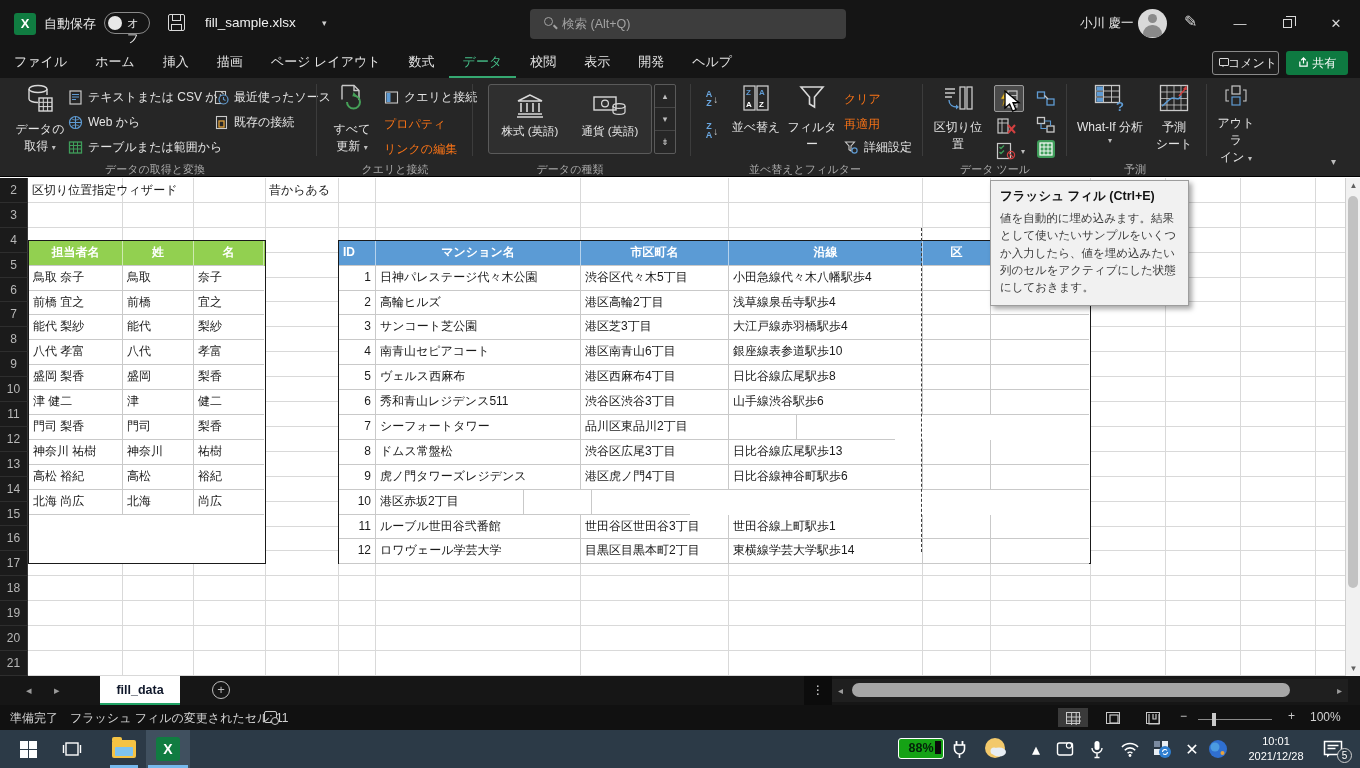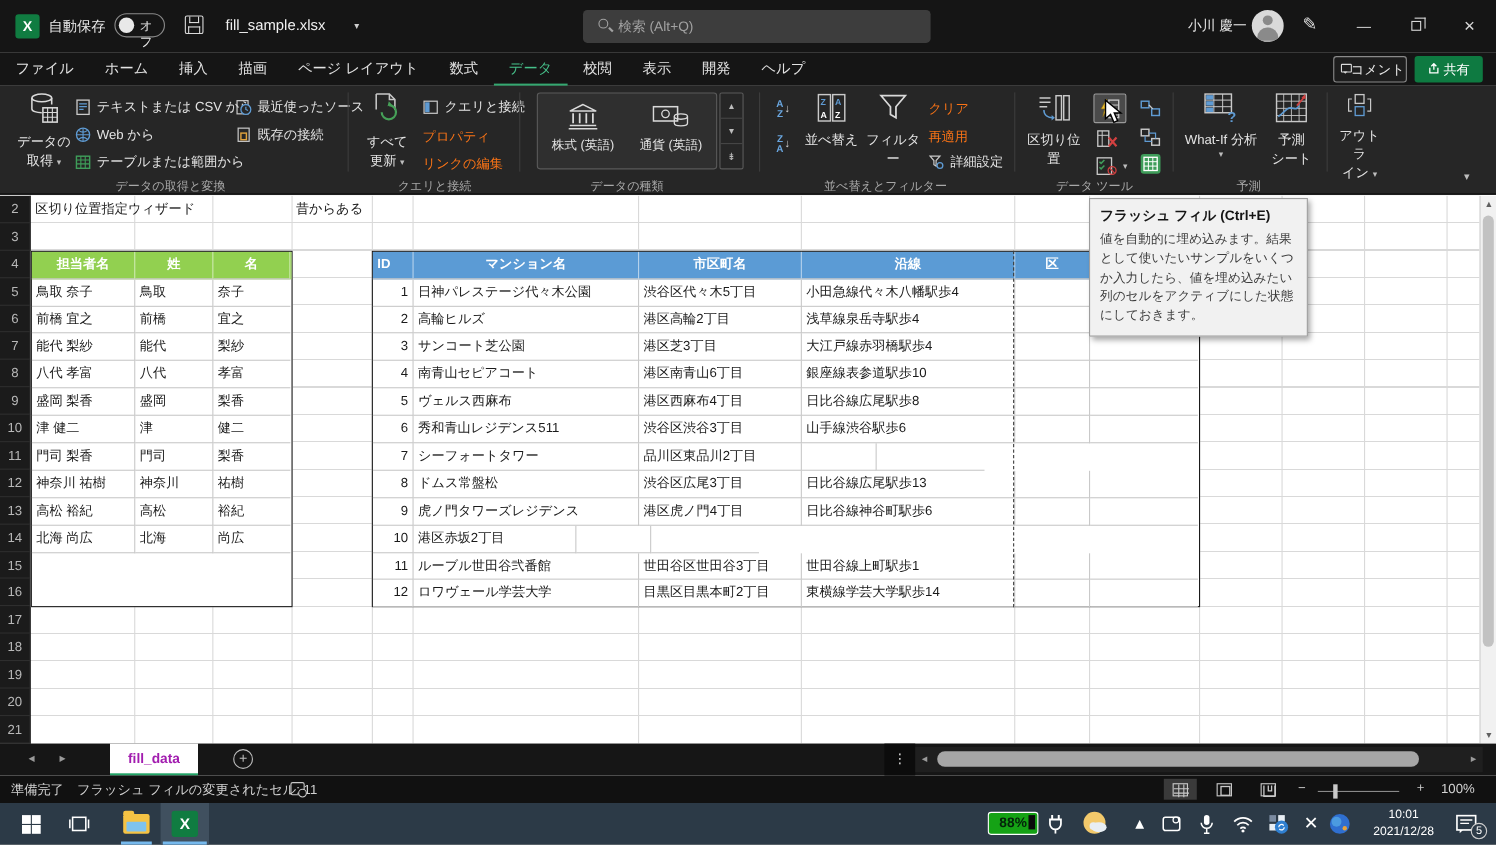--- a/index.html
+++ b/index.html
@@ -64,41 +64,41 @@
   .ffbtn { position:absolute; left:994px; top:7px; width:30px; height:27px; background:#4a4a4a; border:1px solid #9a9a9a; border-radius:2px; display:flex; align-items:center; justify-content:center; }
   .chev-collapse { position:absolute; left:1331px; top:78px; font-size:10px; color:#bdbdbd; }
 
   
   .sheet { position:absolute; left:0; top:178px; width:1345px; height:498px; background:#fff;
            background-image:repeating-linear-gradient(to bottom,#fff 0px,#fff 23.9px,#d9d9d9 23.9px,#d9d9d9 24.9px); }
   #row-headers { position:absolute; left:0; top:0; width:28px; height:498px; background:#1b1b1b; }
   .rowhead { height:24.9px; color:#b8b8b8; font-size:12px; text-align:center; line-height:24.9px; border-bottom:1px solid #2e2e2e; border-right:1px solid #3a3a3a; }
   .vline { position:absolute; top:0; width:1px; height:498px; background:#d9d9d9; }
   .note { position:absolute; font-size:12px; color:#1a1a1a; line-height:24.9px; white-space:nowrap; }
-  .xtable { position:absolute; border:1.4px solid #1a1a1a; background:#fff; }
+  .xtable { position:absolute; border:1.4px solid #1a1a1a; background:#fff;margin-top:12px; }
   .trow { display:flex; height:24.9px; }
   .tcell { font-size:12px; color:#1a1a1a; line-height:23.5px; padding-left:4px; border-right:1px solid #c9c9c9; border-bottom:1px solid #c9c9c9; overflow:hidden; white-space:nowrap; }
   .tcell.last { border-right:none; }
   .thead .tcell { color:#fff; font-weight:bold; text-align:center; padding-left:0; border-right:1px solid rgba(255,255,255,.55); }
   .thead .tcell.idcell { text-align:left; padding-left:4px; }
   .tcell.num { text-align:right; padding-right:4px; padding-left:0; }
   .pagebreak { position:absolute; border-left:1.4px dashed #3c3c3c; }
   .vscroll { position:absolute; left:1345px; top:178px; width:15px; height:498px; background:#f1f1f1; border-left:1px solid #cfcfcf; }
   .vthumb { position:absolute; left:2px; top:18px; width:10px; height:392px; background:#c2c2c2; border-radius:5px; }
   .varrow { position:absolute; left:0; width:15px; text-align:center; font-size:8px; color:#606060; }
 
   
   .tooltip { position:absolute; left:990px; top:180px; width:199px; background:#f1f1f1; border:1px solid #9d9d9d; box-shadow:3px 3px 5px rgba(0,0,0,.35); padding:7px 9px 9px; z-index:50; }
   .tooltip .tt-title { font-size:12.5px; font-weight:bold; color:#141414; margin-bottom:5px; }
   .tooltip .tt-body { font-size:11.5px; color:#3c3c3c; line-height:1.5; }
 
   
   .tabstrip { position:absolute; left:0; top:676px; width:1360px; height:29px; background:#161616; }
   .nav-arrow { position:absolute; top:0; height:29px; line-height:29px; color:#9a9a9a; font-size:11px; }
-  .sheettab { position:absolute; left:100px; top:0; width:80px; height:29px; background:#fff; color:#a21caf; font-weight:bold; font-size:12.5px; text-align:center; line-height:28px; border-bottom:2.5px solid #21a366; }
+  .sheettab { position:absolute; left:100px; top:0; width:80px; height:29px; background:#fff; color:#0f172a; font-weight:bold; font-size:12.5px; text-align:center; line-height:28px; border-bottom:2.5px solid #21a366; }
   .addsheet { position:absolute; left:212px; top:5px; width:18px; height:18px; border:1.4px solid #bdbdbd; border-radius:50%; color:#bdbdbd; text-align:center; line-height:16px; font-size:13px; }
   .dotsbox { position:absolute; left:804px; top:0; width:28px; height:29px; background:#0c0c0c; color:#e0e0e0; text-align:center; line-height:29px; font-size:12px; }
   .hscroll { position:absolute; left:832px; top:3px; width:516px; height:23px; background:#1f1f1f; }
   .hthumb { position:absolute; left:20px; top:4px; width:438px; height:14px; background:#a6a6a6; border-radius:7px; }
   .harrow { position:absolute; top:0; height:23px; line-height:23px; color:#9a9a9a; font-size:10px; }
 
   
   .statusbar { position:absolute; left:0; top:705px; width:1360px; height:25px; background:#111; color:#d2d2d2; font-size:12px; }
   .macro-ic { position:absolute; left:264px; top:6px; width:13px; height:12px; border:1.3px solid #c9c9c9; border-radius:2px; }
   .macro-ic:after { content:""; position:absolute; right:-3px; bottom:-3px; width:6px; height:6px; border:1.2px solid #c9c9c9; border-radius:50%; background:#111; }

